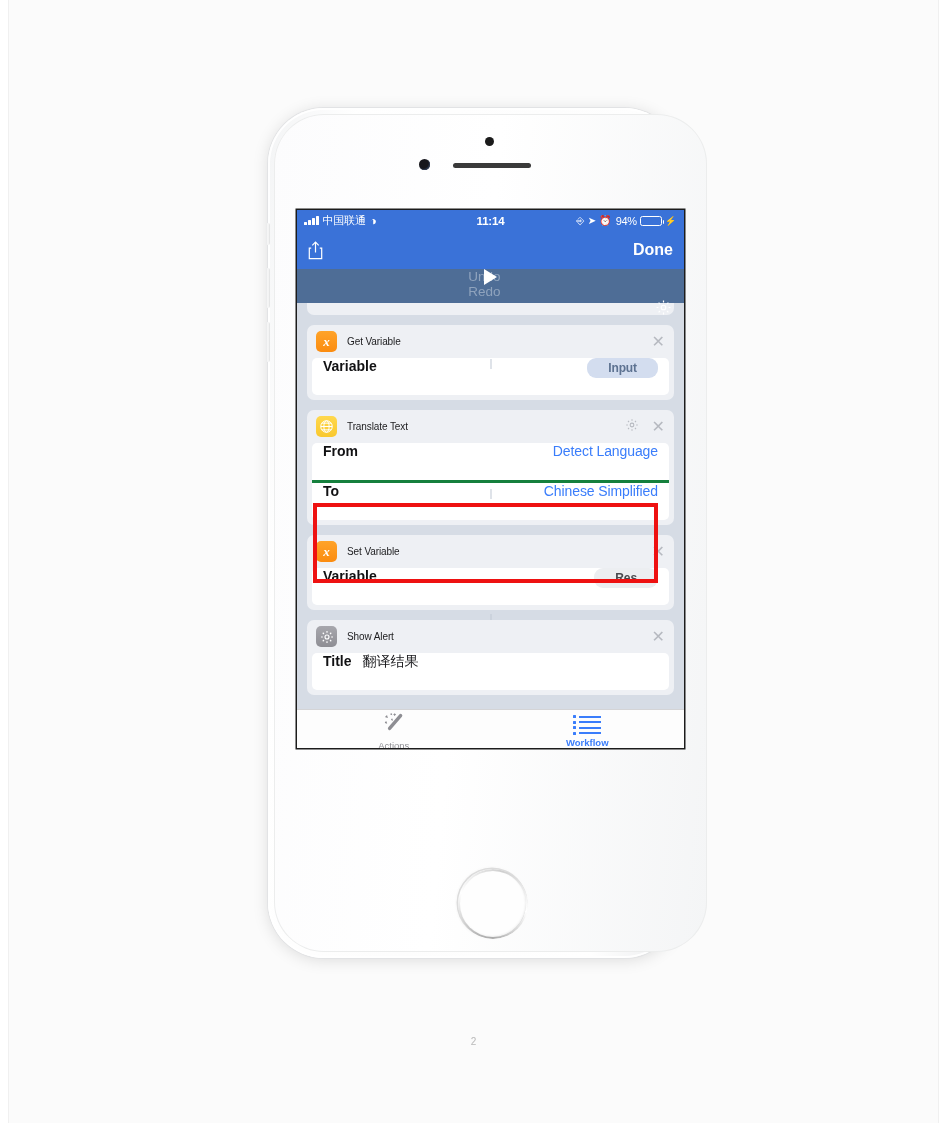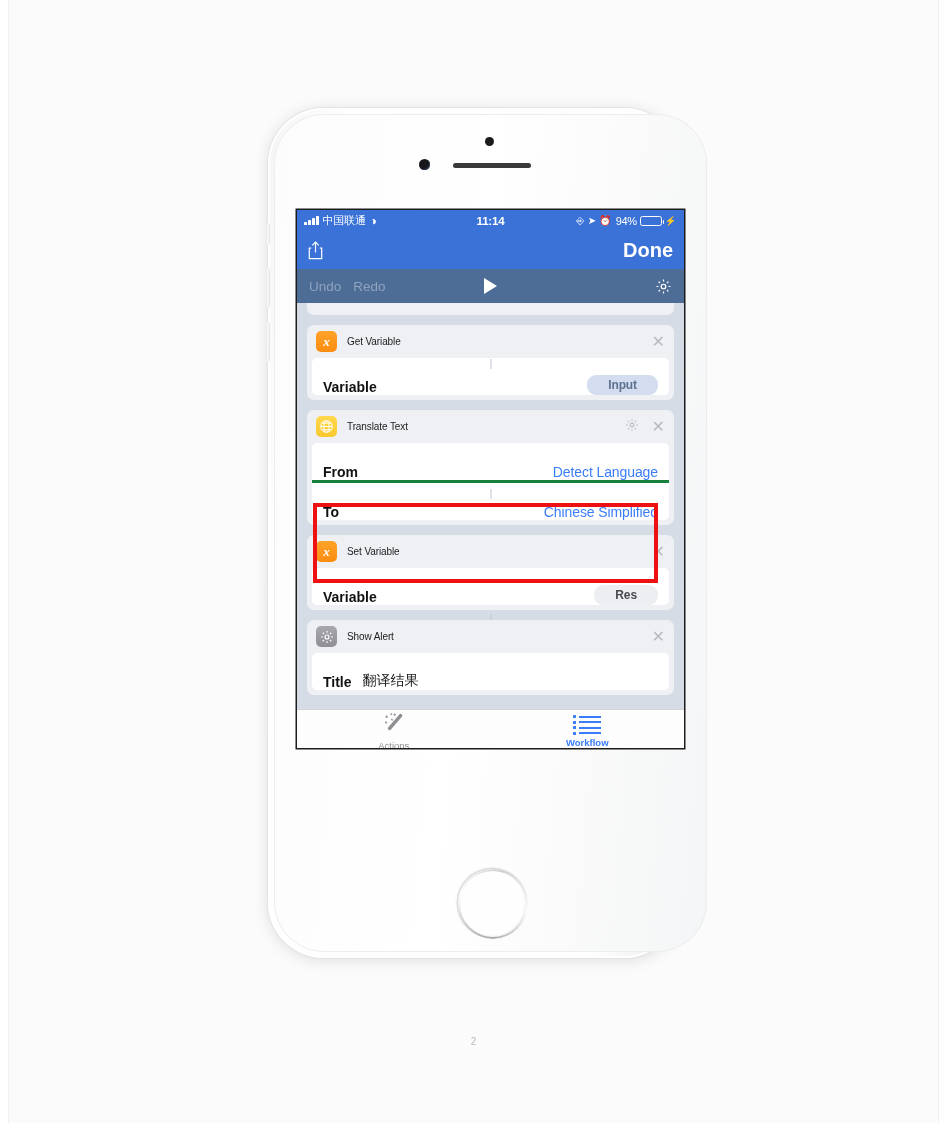--- a/index.html
+++ b/index.html
@@ -193,34 +193,35 @@
   #share-icon svg { display:block; }
   #nav-title {
     position: absolute;
     left: 50px; right: 50px;
     text-align: center;
     font-size: 14.5px;
     letter-spacing: .3px;
   }
   #done-button {
     margin-left: auto;
-    font-size: 20px;
+    font-size: 16px;
     font-weight: bold;
     color: #ffffff;
     z-index: 2;
   }
 
   
   #toolbar {
     height: 34px;
     background: #4e6d96;
     display: flex;
     align-items: center;
     padding: 0 12px;
     position: relative;
+    flex-direction: column;
   }
   .toolbar-label {
     color: #8fa3bd;
     font-size: 13.5px;
     margin-right: 12px;
   }
   #run-button {
     position: absolute;
     left: 0; right: 0;
     display: flex;
@@ -293,21 +294,21 @@
   .x-close {
     color: #b6b9c0;
     font-size: 16px;
     line-height: 1;
     font-weight: 300;
   }
   .row {
     background: #ffffff;
     height: 37px;
     display: flex;
-    align-items: flex-end;
+    align-items: flex-start;
     padding: 0 11px;
     margin: 0 5px 5px 5px;
     border-radius: 5px;
     position: relative;
   }
   .row.stacked-top { margin-bottom: 0; border-radius: 5px 5px 0 0; }
   .row.stacked-bottom { border-radius: 0 0 5px 5px; border-top: 3px solid #15803d; }
   .row-label {
     font-size: 14px;
     font-weight: bold;

